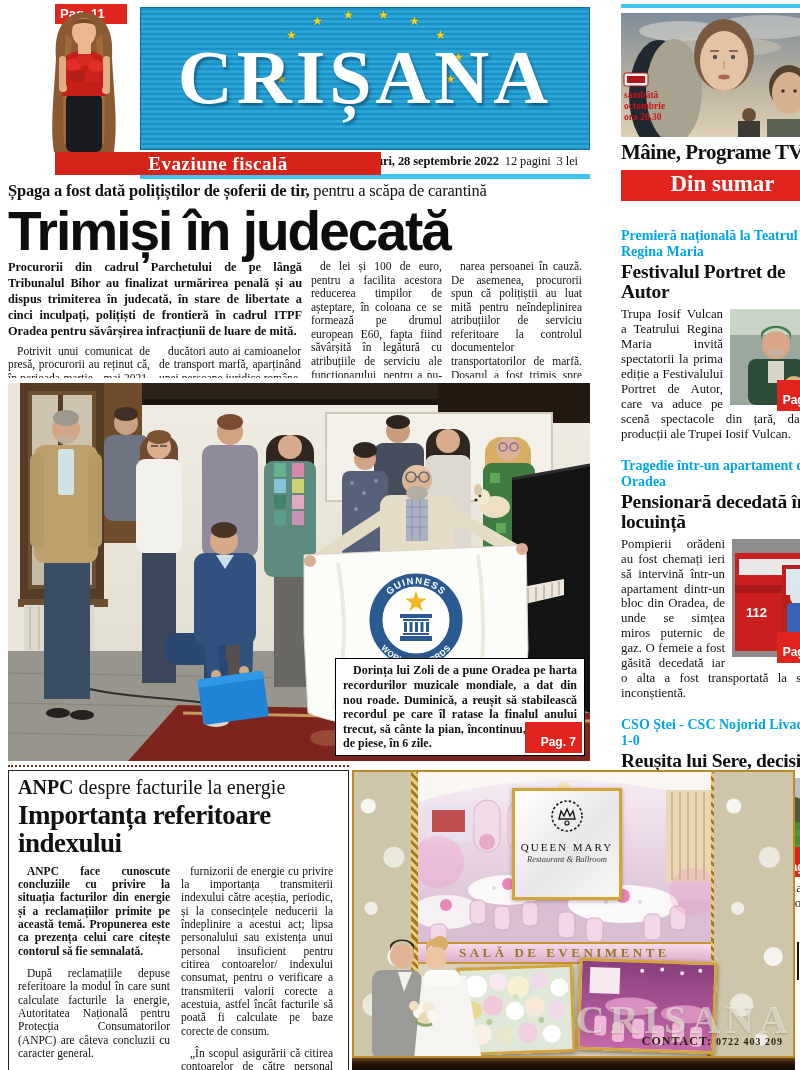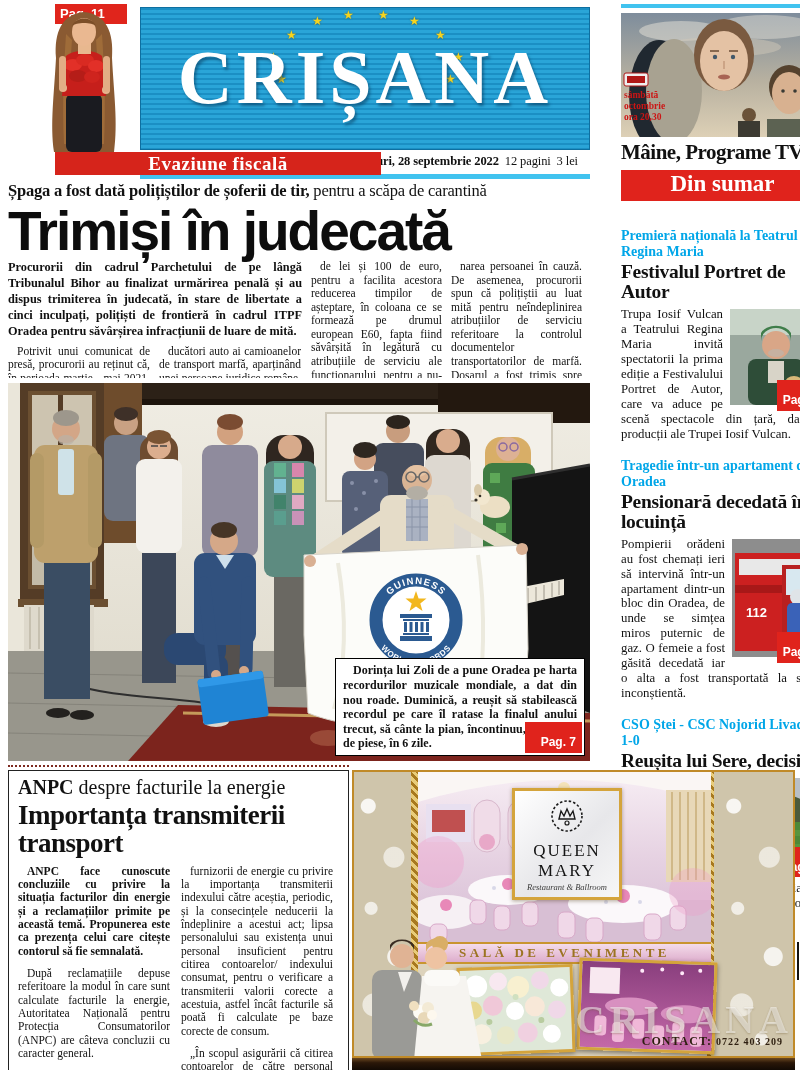--- a/index.html
+++ b/index.html
@@ -87,21 +87,21 @@
   .bokeh.l{left:0;width:57px;}
   .bokeh.r{right:0;width:79px;}
   .gold-strip{position:absolute;top:0;width:7px;height:100%;
       background:repeating-linear-gradient(45deg,#a8791f 0 3px,#e8cc7a 3px 6px);}
   .gold-strip.l{left:57px;}
   .gold-strip.r{right:79px;}
   .ballroom{position:absolute;left:64px;top:0;width:293px;height:170px;}
   .qm-badge{position:absolute;left:158px;top:16px;width:110px;height:112px;z-index:5;text-align:center;
       background:linear-gradient(135deg,#ffffff,#e7e7ea 55%,#f7f7f7);border:3px solid #d4a43c;
       box-sizing:border-box;box-shadow:0 1px 4px rgba(60,40,0,.4);padding-top:6px;}
-  .qm-title{font-size:17px;letter-spacing:2px;color:#141414;margin-top:2px;}
+  .qm-title{font-size:11px;letter-spacing:2px;color:#141414;margin-top:2px;}
   .qm-sub{font-style:italic;font-size:8.5px;color:#3a3a3a;margin-top:1px;}
   .sala-band{position:absolute;left:64px;top:170px;width:293px;height:22px;z-index:2;
       background:linear-gradient(#f4dcea,#ddadcc);border-top:2px solid #c9952f;border-bottom:2px solid #c9952f;box-sizing:border-box;}
   .sala-text{line-height:18px;text-align:center;color:#9c7422;font-weight:bold;font-size:13px;letter-spacing:3.5px;}
   .couple{position:absolute;left:0;top:146px;width:140px;height:142px;z-index:6;}
   .tile{position:absolute;border:3px solid #d4a43c;box-shadow:0 2px 5px rgba(0,0,0,.45);z-index:4;line-height:0;}
   .tile1{left:104px;top:194px;transform:rotate(-2deg);}
   .tile2{left:224px;top:188px;transform:rotate(2deg);z-index:3;}
   .contact{position:absolute;right:10px;top:262px;z-index:7;color:#2e1f10;font-weight:bold;font-size:12px;letter-spacing:1px;}
   .contact .num{font-size:10px;}
@@ -556,21 +556,21 @@
       </svg>
     </div>
   </aside>
 
   <div class="dot-rule"></div>
   <section class="anpc">
     <div class="anpc-inner">
       <div class="a-kicker">
         <span class="b">ANPC</span><span> despre facturile la energie</span>
       </div>
-      <h2 class="a-headline">Importanța transmiterii transport</h2>
+      <h2 class="a-headline">Importanța referitoare indexului</h2>
       <div class="a-cols">
         <div class="a-col">
           <p class="alead">ANPC face cunoscute concluziile cu privire la situația facturilor din energie și a reclamațiilor primite pe această temă. Propunerea este ca prezența celui care citește contorul să fie semnalată.</p>
           <p>După reclamațiile depuse referitoare la modul în care sunt calculate facturile la energie, Autoritatea Națională pentru Protecția Consumatorilor (ANPC) are câteva concluzii cu caracter general.</p>
           <p>Cauzele cele mai frecvente ale nemulțumirilor, din ultima perioadă, sunt următoarele: consumatorii sunt insuficient informați de către</p>
         </div>
         <div class="a-col">
           <p>furnizorii de energie cu privire la importanța transmiterii indexului către aceștia, periodic, și la consecințele neducerii la îndeplinire a acestui act; lipsa personalului sau existența unui personal insuficient pentru citirea contoarelor/ indexului consumat, pentru o verificare a transmiterii valorii corecte a acestuia, astfel încât facturile să poată fi calculate pe baze corecte de consum.</p>
           <p style="margin-bottom:2px">„În scopul asigurării că citirea contoarelor de către personal specializat se realizează de fapt, ANPC va propune Autorității Naționale...</p>
 

